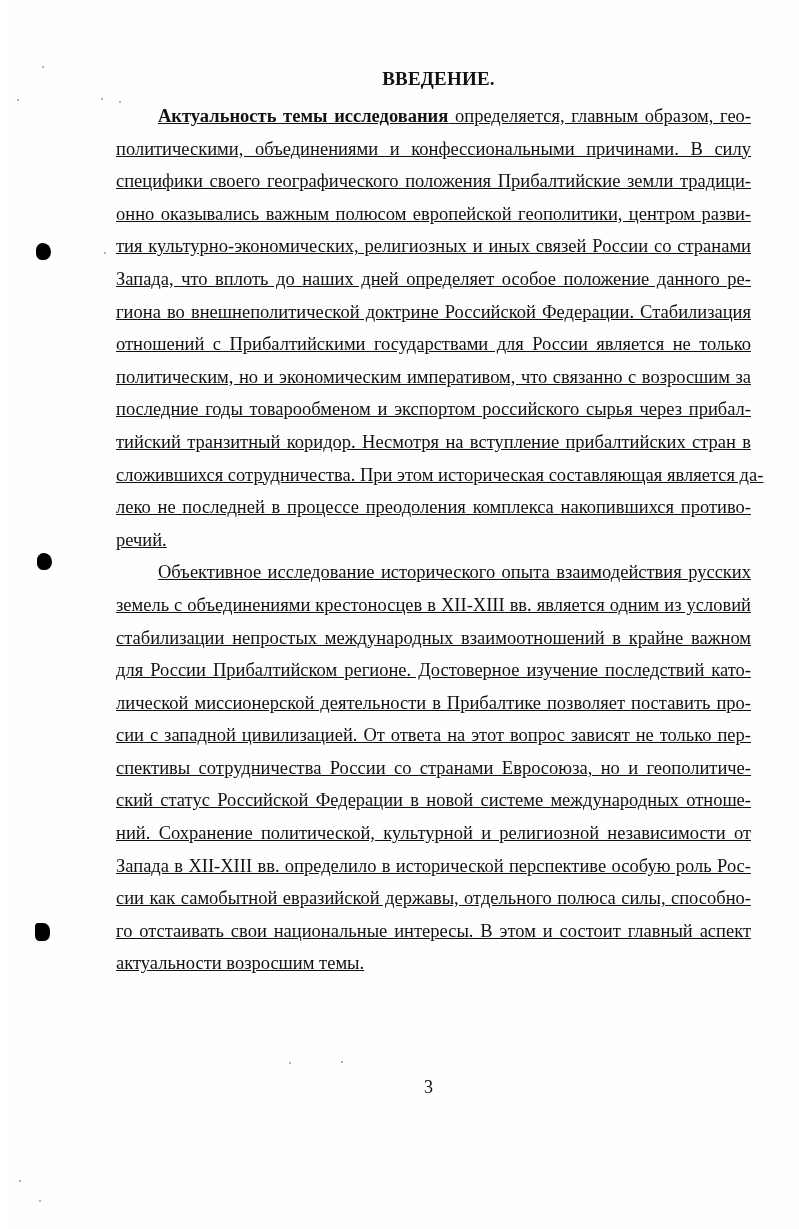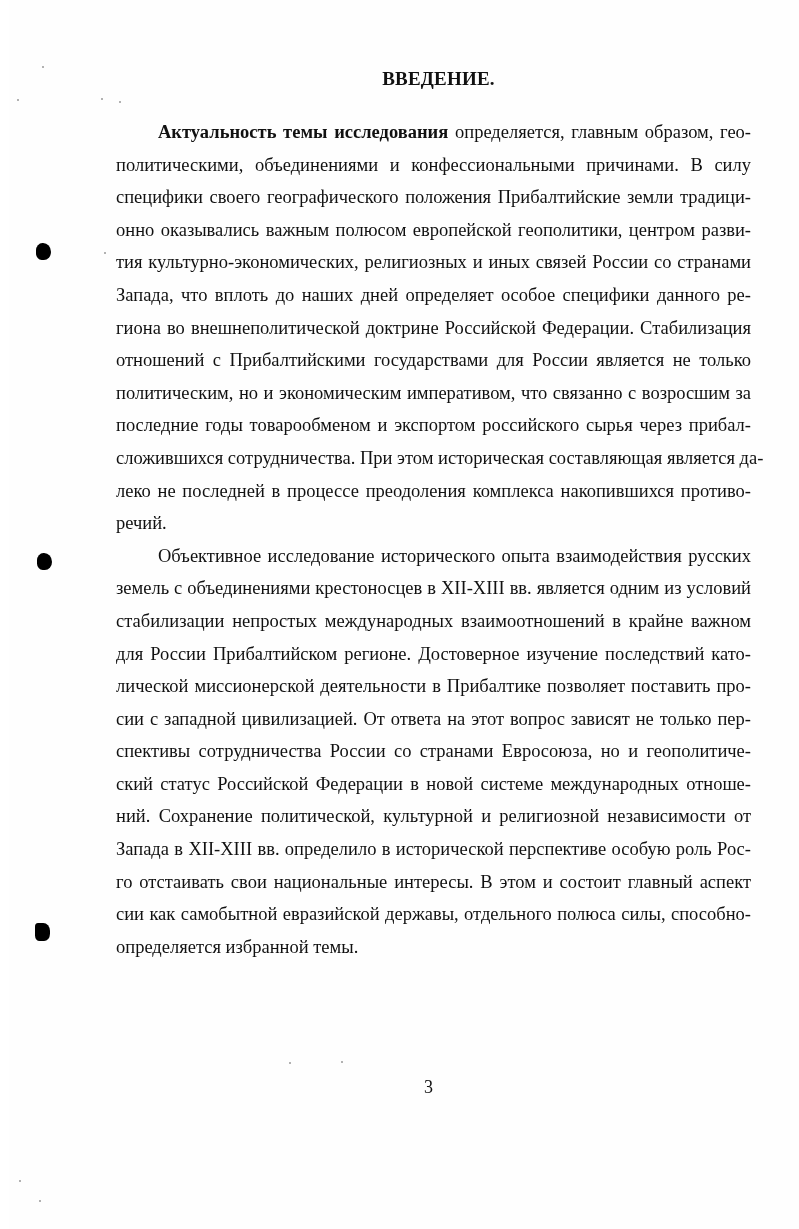--- a/index.html
+++ b/index.html
@@ -1,21 +1,21 @@
 <!DOCTYPE html>
 <html><head>
 <meta charset="utf-8">
 <style>
   html, body { margin: 0; padding: 0; background: #ffffff; }
   body { width: 799px; height: 1229px; position: relative; overflow: hidden;
          font-family: "Liberation Serif", "DejaVu Serif", serif; color: #111; }
   .page { position: absolute; left: 0; top: 0; width: 799px; height: 1229px; background: #fefefe; margin-left: 9px; }
   .heading { position: absolute; top: 68px; left: 0; width: 799px; padding-left: 60px; box-sizing: border-box;
              text-align: center; font-weight: bold; font-size: 19px; letter-spacing: 0.2px; }
-  .body-text { position: absolute; left: 107px; width: 635px; top: 116px; }
+  .body-text { position: absolute; left: 107px; width: 635px; top: 100px; text-decoration: underline; }
   .line { height: 32.6px; line-height: 32.6px; font-size: 18.5px; white-space: nowrap;
           text-align: justify; text-align-last: justify; }
   .line.last { text-align-last: left; }
   .line.indent { padding-left: 42px; box-sizing: border-box; }
   .bold { font-weight: bold; }
   .page-number { position: absolute; top: 1077px; left: 415px; font-size: 18px; }
   .hole { position: absolute; background: #000; border-radius: 45% 55% 50% 40%; }
   .speck { position: absolute; background: #999; width: 2px; height: 2px; border-radius: 1px; }
 </style>
 </head>
@@ -39,40 +39,41 @@
 
   <div class="heading">ВВЕДЕНИЕ.</div>
 
   <div class="body-text">
     <div>
       <div class="line indent"><span class="bold">Актуальность темы исследования</span><span> определяется, главным образом, гео-</span></div>
       <div class="line">политическими, объединениями и конфессиональными причинами. В силу</div>
       <div class="line">специфики своего географического положения Прибалтийские земли традици-</div>
       <div class="line">онно оказывались важным полюсом европейской геополитики, центром разви-</div>
       <div class="line">тия культурно-экономических, религиозных и иных связей России со странами</div>
-      <div class="line">Запада, что вплоть до наших дней определяет особое специфики данного ре-</div>
+      <div class="line">Запада, что вплоть до наших дней определяет особое положение данного ре-</div>
       <div class="line">гиона во внешнеполитической доктрине Российской Федерации. Стабилизация</div>
       <div class="line">отношений с Прибалтийскими государствами для России является не только</div>
       <div class="line">политическим, но и экономическим императивом, что связанно с возросшим за</div>
       <div class="line">последние годы товарообменом и экспортом российского сырья через прибал-</div>
+      <div class="line">тийский транзитный коридор. Несмотря на вступление прибалтийских стран в</div>
       <div class="line">сложившихся сотрудничества. При этом историческая составляющая является да-</div>
       <div class="line">леко не последней в процессе преодоления комплекса накопившихся противо-</div>
       <div class="line last">речий.</div>
     </div>
     <div>
       <div class="line indent">Объективное исследование исторического опыта взаимодействия русских</div>
       <div class="line">земель с объединениями крестоносцев в XII-XIII вв. является одним из условий</div>
       <div class="line">стабилизации непростых международных взаимоотношений в крайне важном</div>
       <div class="line">для России Прибалтийском регионе. Достоверное изучение последствий като-</div>
       <div class="line">лической миссионерской деятельности в Прибалтике позволяет поставить про-</div>
       <div class="line">сии с западной цивилизацией. От ответа на этот вопрос зависят не только пер-</div>
       <div class="line">спективы сотрудничества России со странами Евросоюза, но и геополитиче-</div>
       <div class="line">ский статус Российской Федерации в новой системе международных отноше-</div>
       <div class="line">ний. Сохранение политической, культурной и религиозной независимости от</div>
       <div class="line">Запада в XII-XIII вв. определило в исторической перспективе особую роль Рос-</div>
+      <div class="line">сии как самобытной евразийской державы, отдельного полюса силы, способно-</div>
       <div class="line">го отстаивать свои национальные интересы. В этом и состоит главный аспект</div>
-      <div class="line">сии как самобытной евразийской державы, отдельного полюса силы, способно-</div>
-      <div class="line last">определяется избранной темы.</div>
+      <div class="line last">актуальности возросшим темы.</div>
     </div>
   </div>
 
   <div class="page-number">3</div>
 </div>
 
 </body></html>

